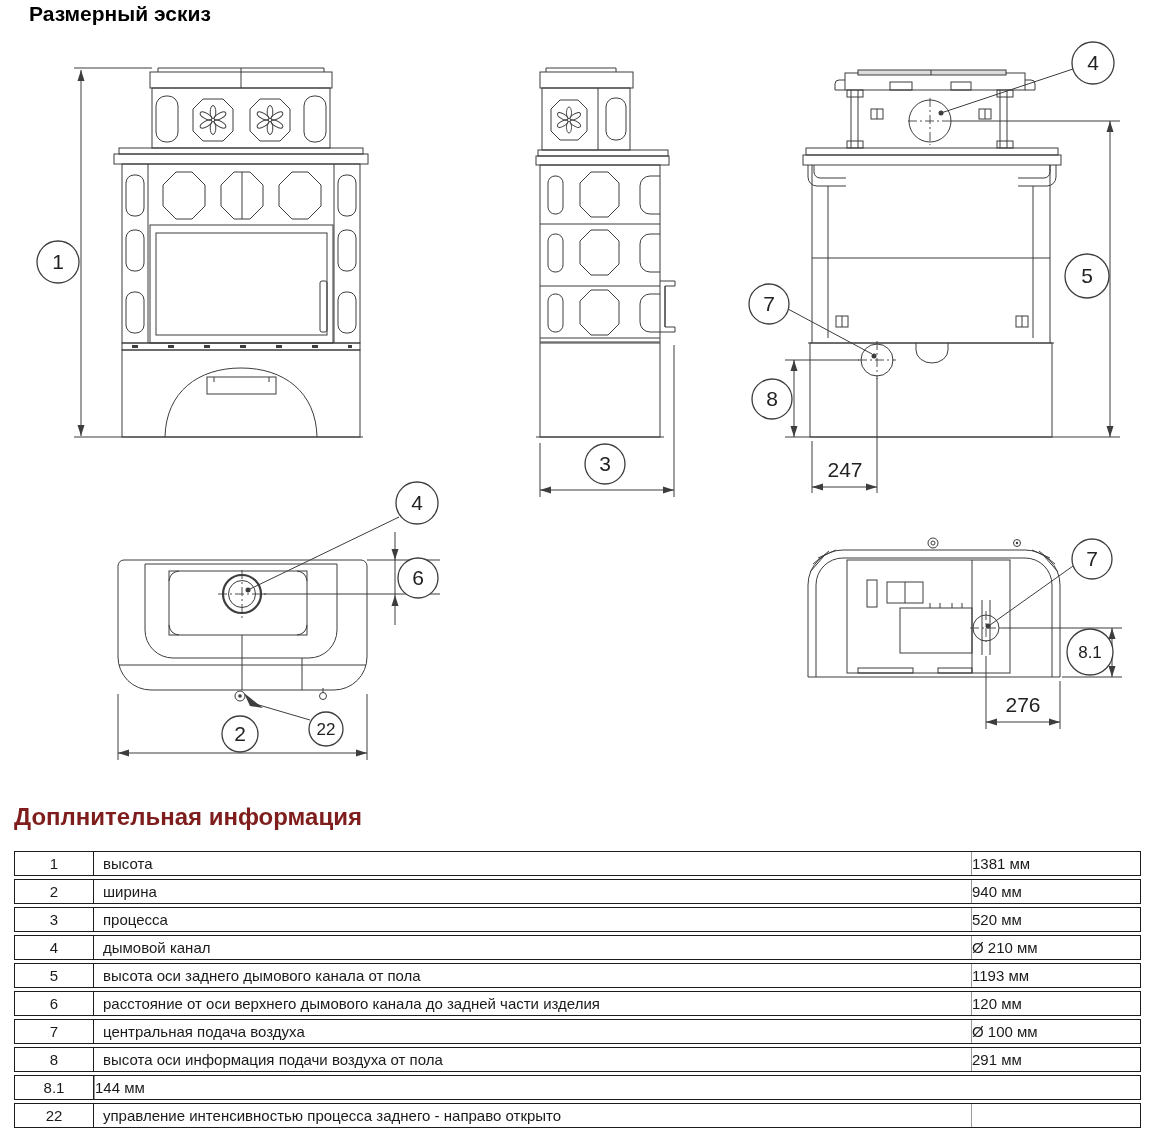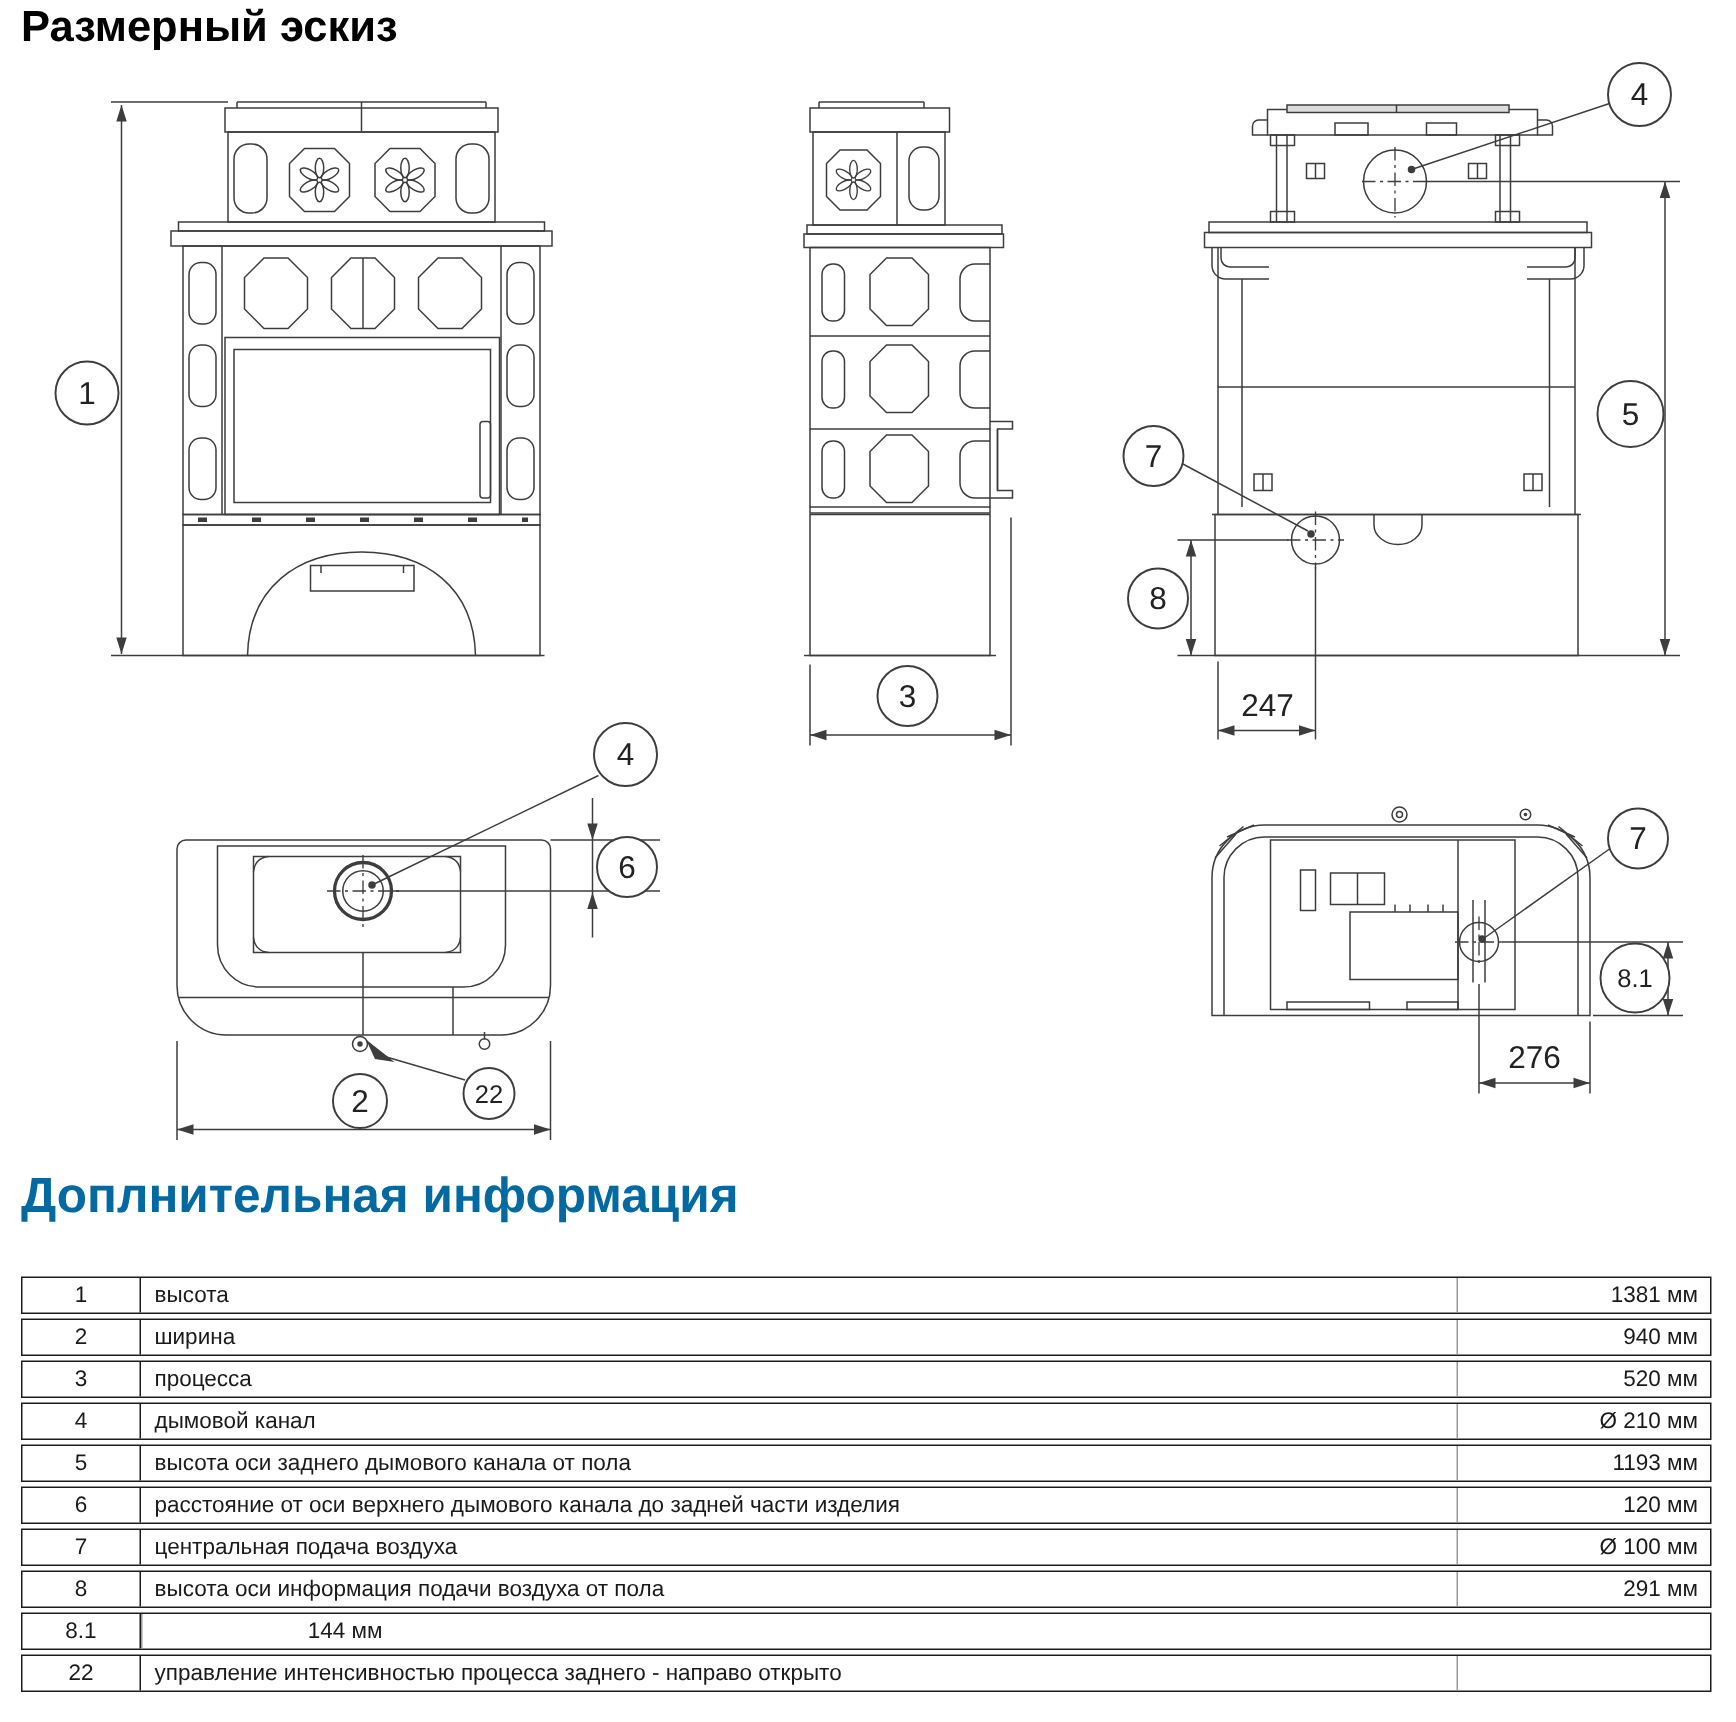--- a/index.html
+++ b/index.html
@@ -1,38 +1,38 @@
 <!DOCTYPE html>
 <html><head>
 <meta charset="utf-8">
 <style>
   html,body{margin:0;padding:0;}
   body{
     width:1157px;height:1148px;position:relative;background:#fff;overflow:hidden;
     font-family:"Liberation Sans","DejaVu Sans",sans-serif;color:#111;
   }
-  .h1{position:absolute;left:14px;top:2px;font-size:29px;font-weight:700;margin:0;color:#000;}
-  .h2{position:absolute;left:14px;top:778px;font-size:33px;font-weight:700;margin:0;color:#0369a1;}
+  .h1{position:absolute;left:29px;top:2px;font-size:21px;font-weight:700;margin:0;color:#000;}
+  .h2{position:absolute;left:14px;top:803px;font-size:24px;font-weight:700;margin:0;color:#7f1d1d;}
   .drawing{position:absolute;left:0;top:0;width:1157px;height:800px;}
   
   .ln{stroke:#3d3d3d;stroke-width:1;fill:none;}
   .ln2{stroke:#3d3d3d;stroke-width:2.2;fill:#fff;}
   .fl{fill:#3d3d3d;stroke:none;}
   .shade{fill:#dcdcdc;stroke:#3d3d3d;stroke-width:1;}
   .dash{stroke:#3d3d3d;stroke-width:0.9;fill:none;stroke-dasharray:9 3 2 3;}
   .balloon circle{fill:#fff;stroke:#3d3d3d;stroke-width:1.3;}
   .balloon text{font-size:21px;text-anchor:middle;fill:#222;}
   .balloon text.small{font-size:17px;}
   .dtext{font-size:21px;text-anchor:middle;fill:#222;}
   
   .info-table{position:absolute;left:14px;top:851px;width:1127px;font-size:15px;color:#1a1a1a;}
   .t-row{display:flex;border:1px solid #1c1c1c;height:23px;margin-bottom:3px;background:#fff;}
   .t-num{width:78px;text-align:center;border-right:1px solid #1c1c1c;line-height:23px;}
   .t-desc{flex:1;padding-left:9px;line-height:23px;white-space:nowrap;overflow:hidden;}
-  .t-val{width:160px;text-align:right;padding-right:8px;border-left:1px solid #9a9a9a;line-height:23px;}
+  .t-val{width:160px;padding-right:8px;border-left:1px solid #9a9a9a;line-height:23px;}
 </style>
 </head>
 <body>
 
 <h1 class="h1">Размерный эскиз</h1>
 
 <svg class="drawing" viewBox="0 0 1157 800" xmlns="http://www.w3.org/2000/svg">
   <defs>
     <g id="rosette">
       <ellipse cx="0" cy="-8" rx="2.8" ry="6.5" class="ln"></ellipse>

